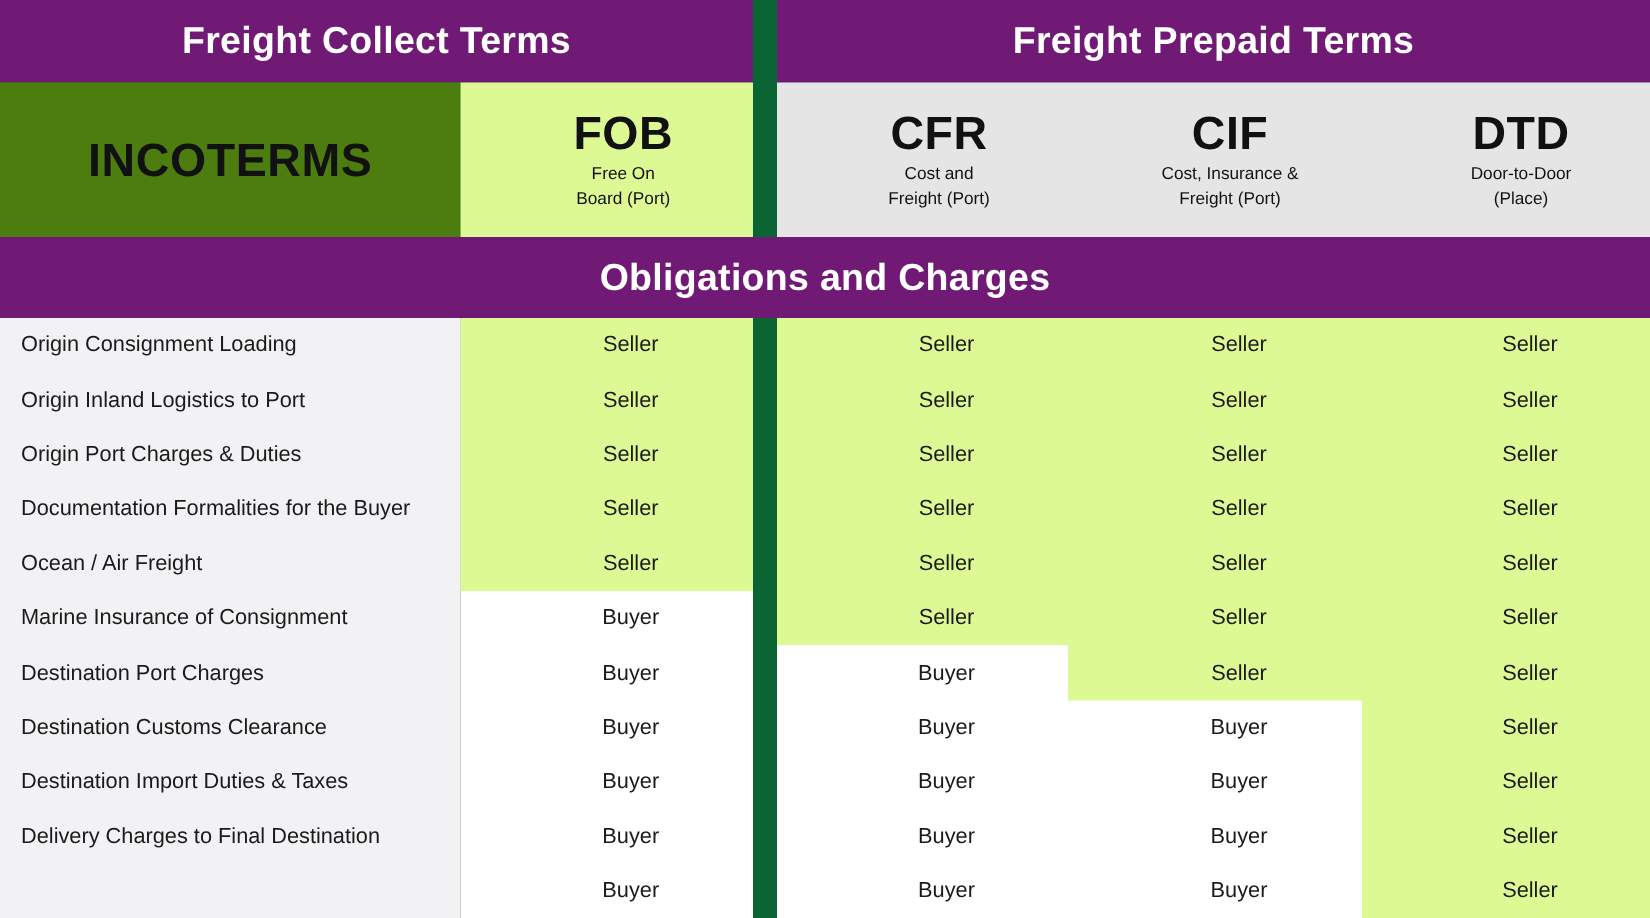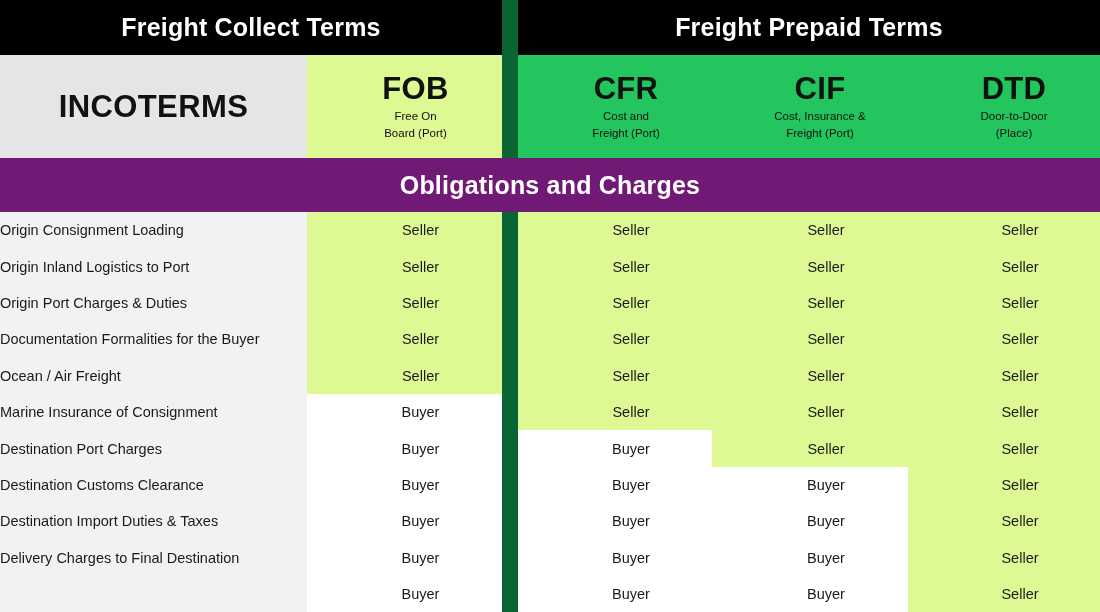--- a/index.html
+++ b/index.html
@@ -15,41 +15,41 @@
     background: #0a6434;
   }
 
   
   .banner {
     position: absolute; top: 0; height: 55px;
     display: flex; align-items: center; justify-content: center;
     color: #ffffff;
     font-size: 25px; font-weight: bold;
     letter-spacing: .2px;
-    background: #000000;
+    background: #701a75;
   }
   #banner-collect { left: 0;   width: 502px; }
   #banner-prepaid { left: 518px; width: 582px; }
 
   
   .hdr-row { position: absolute; top: 55px; height: 103px; }
 
   #hdr-incoterms {
     left: 0; width: 307px;
-    background: #e5e5e5;
+    background: #4d7c0f;
     display: flex; align-items: center; justify-content: center;
   }
   #hdr-incoterms .title {
     font-size: 31px; font-weight: bold; color: #111;
     letter-spacing: .4px;
   }
 
   #hdr-fob { left: 307px; width: 195px; background: #ddf994; }
   #hdr-prepaid-strip {
-    left: 518px; width: 582px; background: #22c55e;
+    left: 518px; width: 582px; background: #e5e5e5;
     display: flex;
   }
   #hdr-prepaid-strip .hdr-cell { flex: 1 1 0; }
 
   .hdr-cell {
     height: 103px;
     display: flex; flex-direction: column;
     align-items: center; justify-content: center;
     color: #111; text-align: center; padding-left: 22px;
   }
@@ -86,21 +86,21 @@
   .cells { position: absolute; inset: 0; }
 
   .cell {
     position: relative;
     height: 36.4px;
     display: flex; align-items: center;
     color: #1a1a1a;
     font-size: 14.5px;
   }
   .cell.value { justify-content: center; padding-left: 32px; }
-  .cell.label { justify-content: flex-start; font-size: 14.5px; }
+  .cell.label { justify-content: flex-start; padding-left: 14px; font-size: 14.5px; }
 </style>
 </head>
 <body>
 
 <div id="root">
 
   <div class="banner" id="banner-collect">
     <span>Freight Collect Terms</span>
   </div>
   <div class="banner" id="banner-prepaid">

